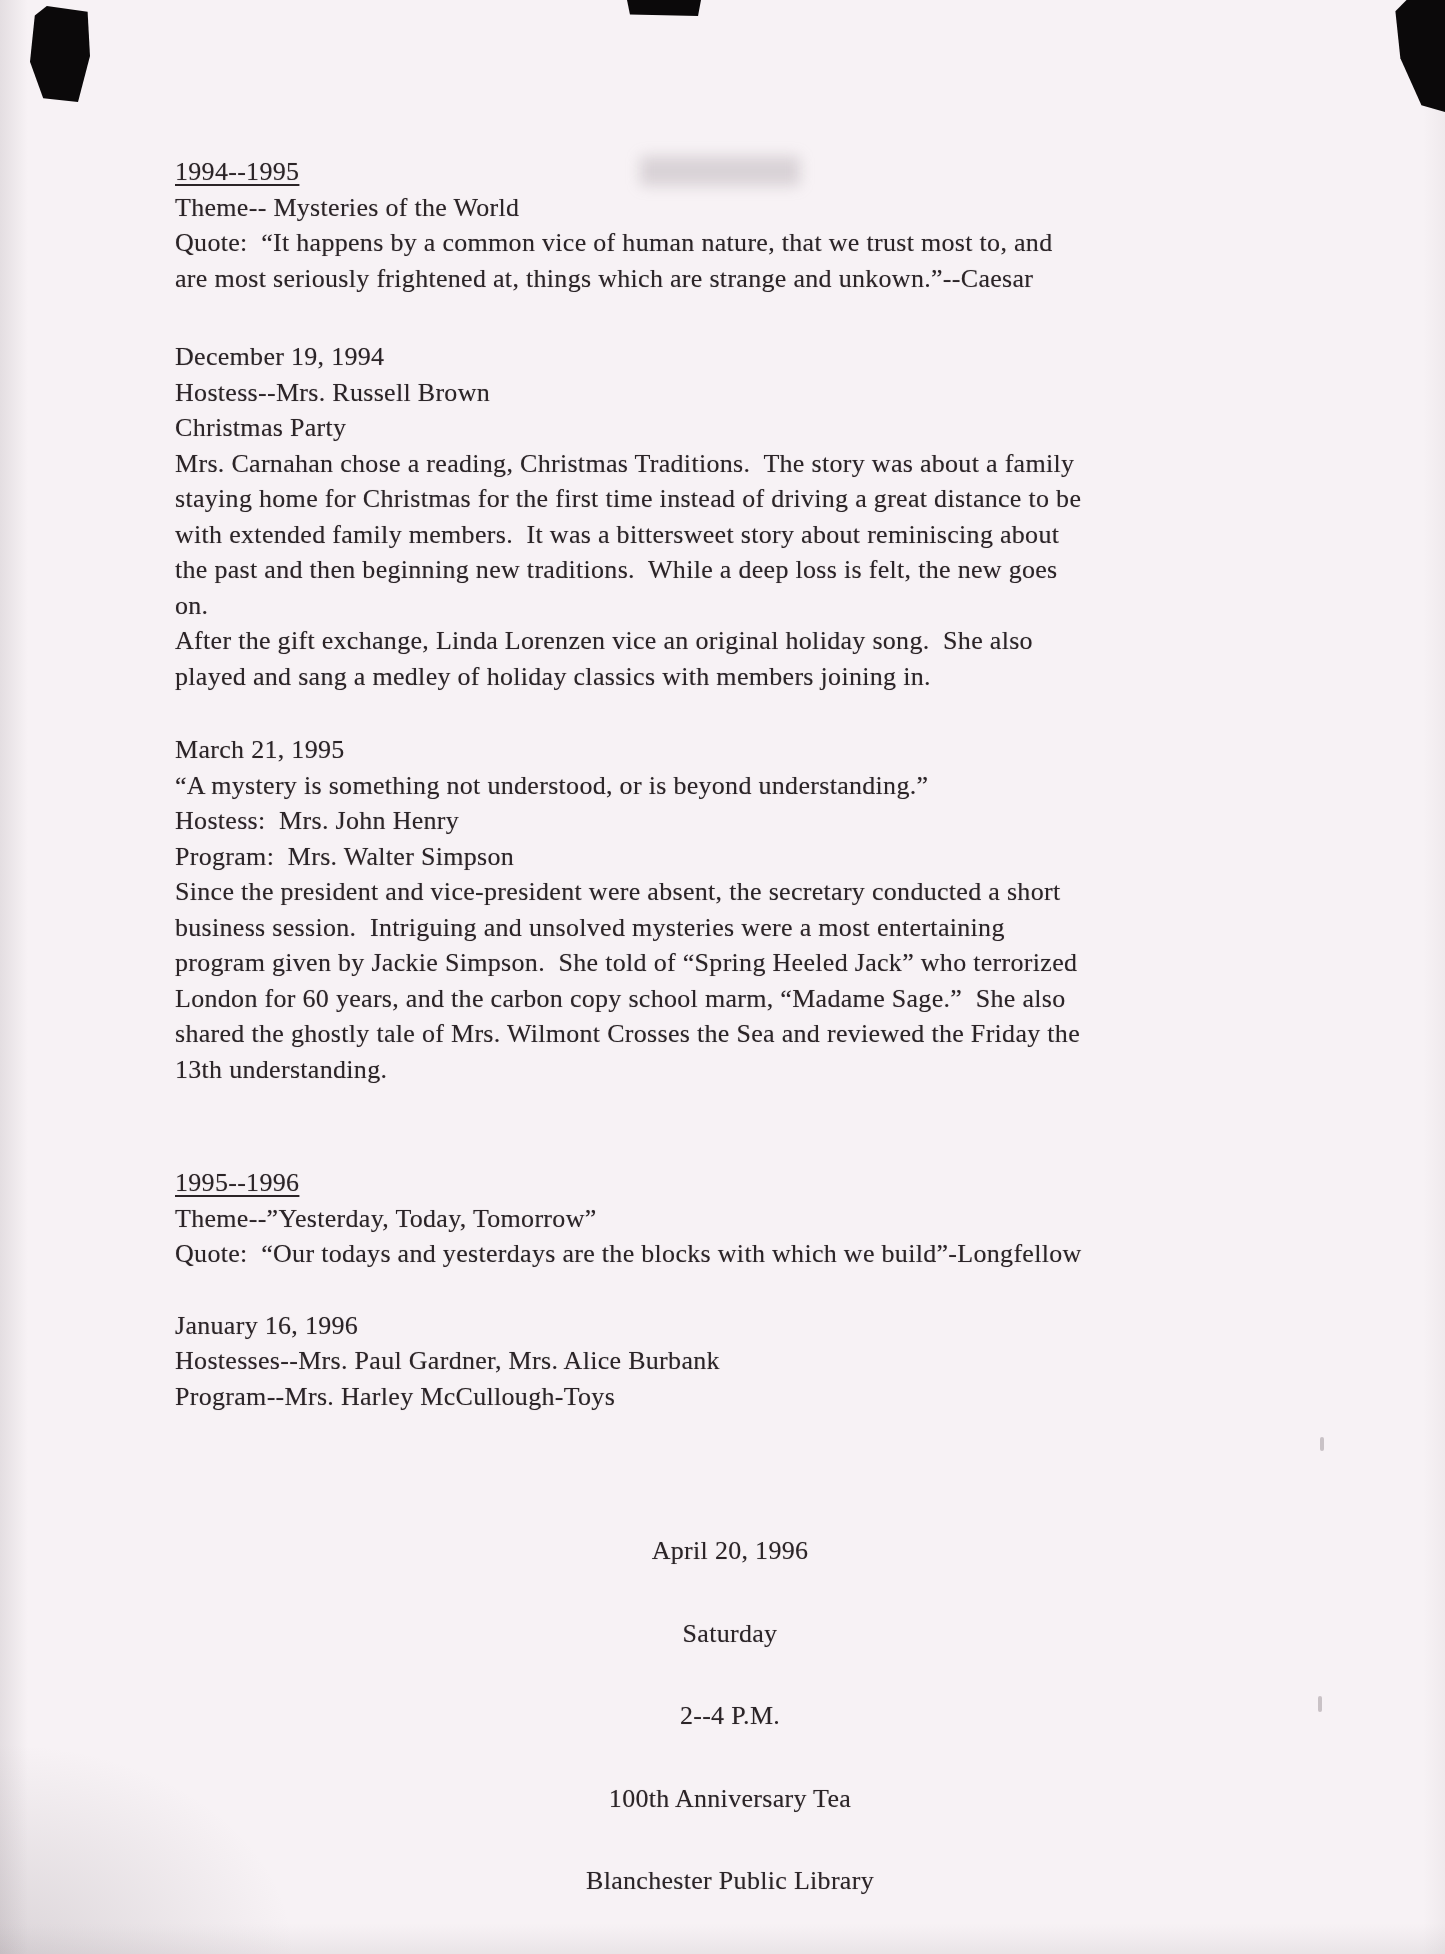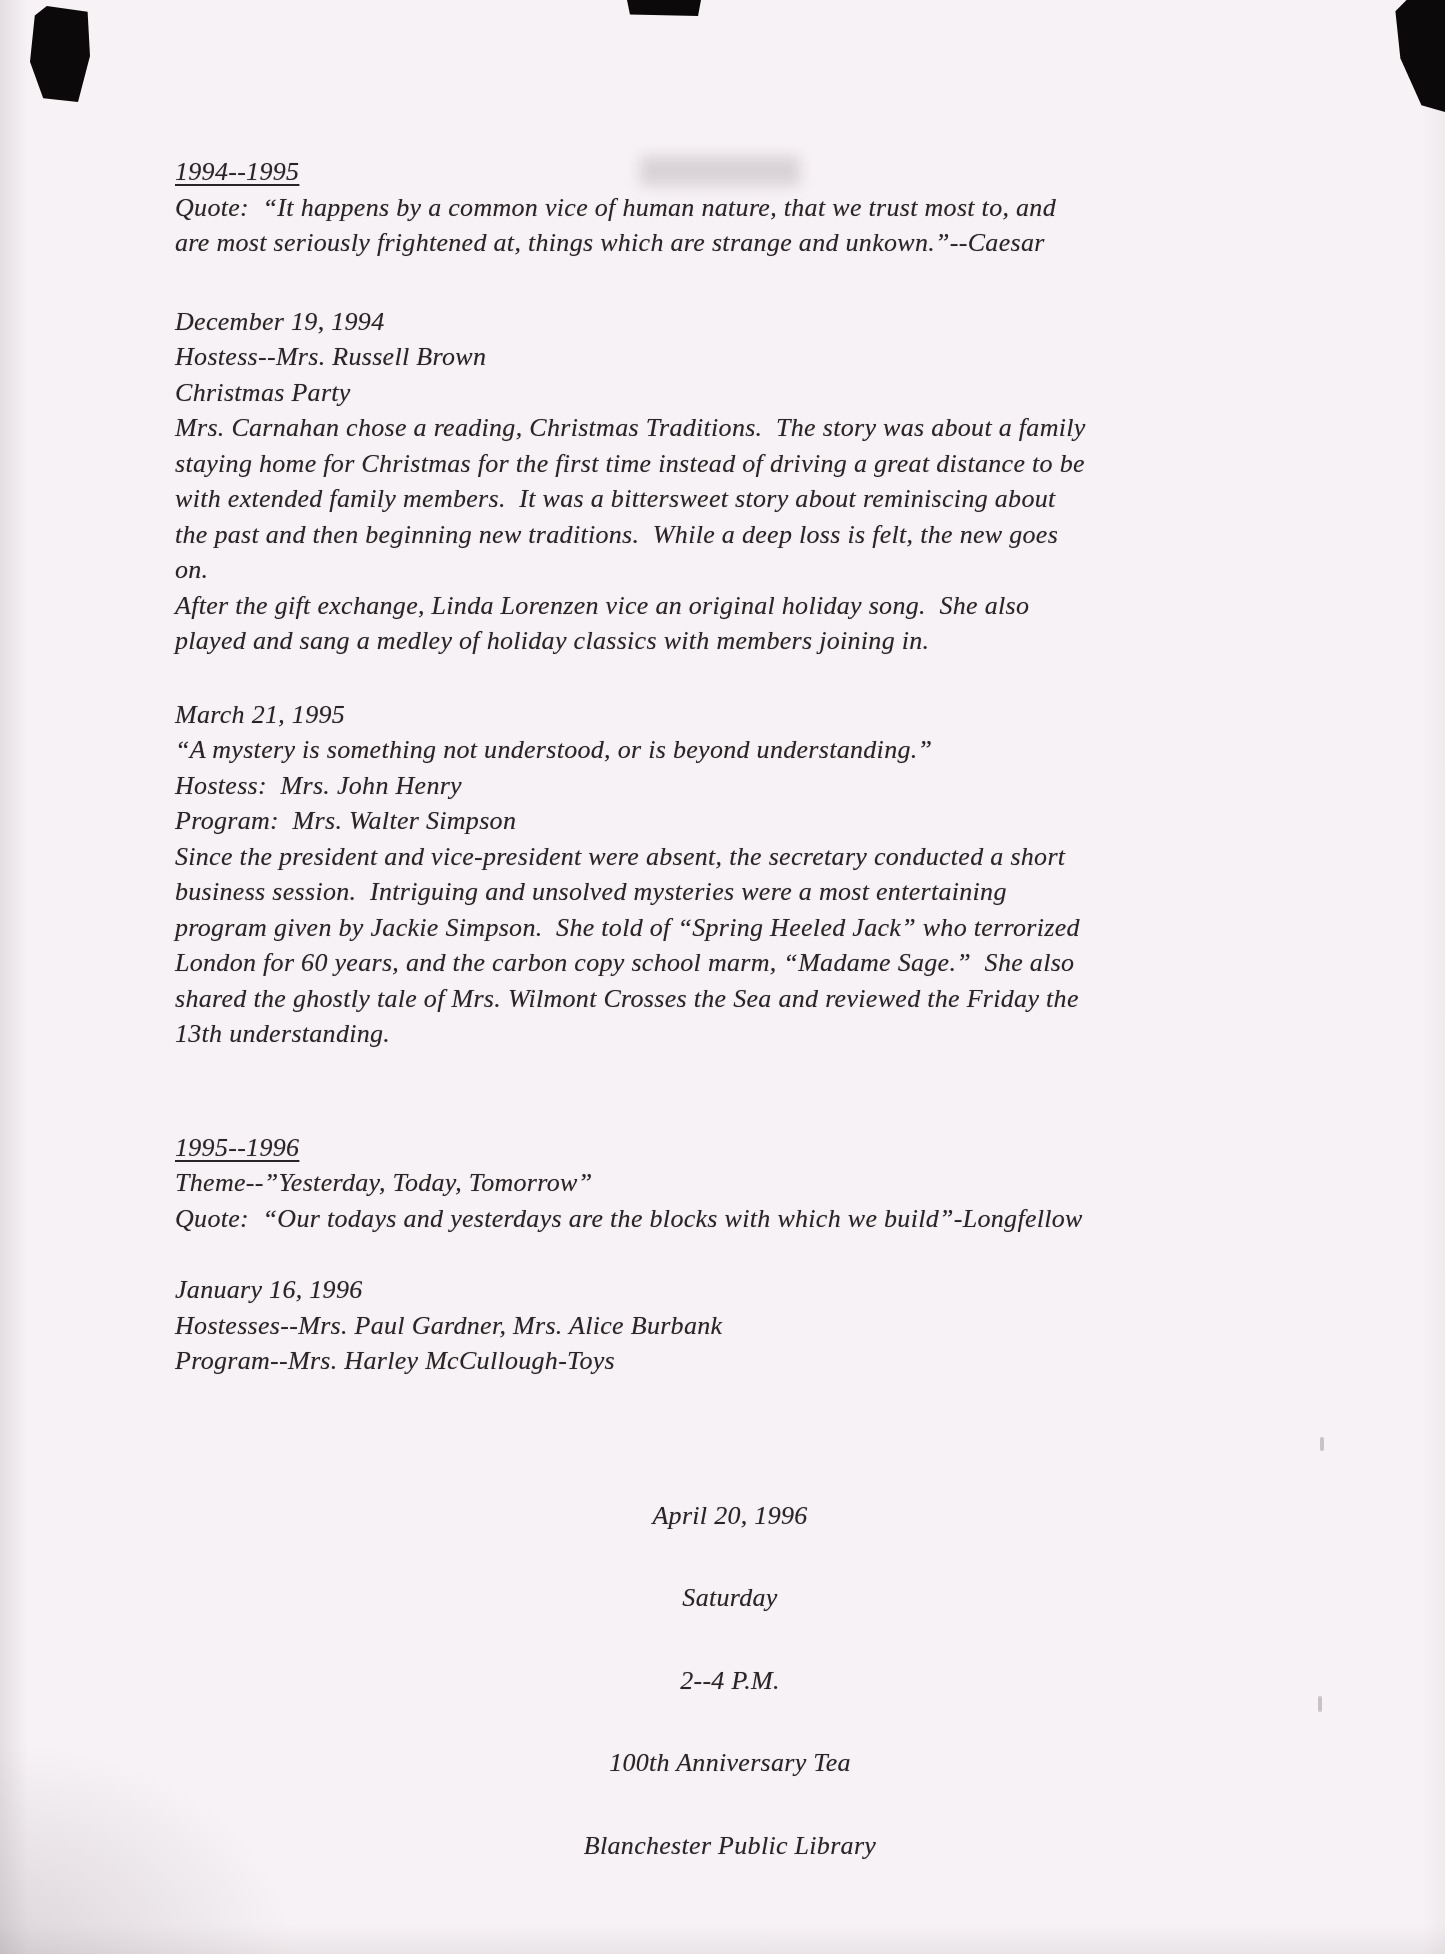--- a/index.html
+++ b/index.html
@@ -21,21 +21,21 @@
   }
   .doc{
     position:absolute;
     left:175px;top:0;
     padding-top:154px;
     color:#2b2427;
     font-size:26px;
     line-height:35.5px;
     letter-spacing:0.3px;
   }
-  .line{white-space:pre;text-shadow:0 0 1px rgba(43,36,39,0.35);font-style:italic;}
+  .line{white-space:pre;text-shadow:0 0 1px rgba(43,36,39,0.35);}
   .u{text-decoration:underline;text-decoration-thickness:2px;text-underline-offset:4px;}
   .centered{width:1110px;text-align:center;margin-top:47px;}
   .gap-sm{height:38px;}
   .gap-md{height:43px;}
   .gap-md2{height:36px;}
   .gap-lg{height:78px;}
   .gap-xl{height:72px;}
   .mark{position:absolute;background:#0b090a;filter:blur(0.6px);}
   .mark-tl{left:30px;top:6px;width:60px;height:96px;
     clip-path:polygon(28% 0%,96% 6%,100% 52%,80% 100%,22% 96%,0% 58%,8% 10%);}
@@ -57,20 +57,21 @@
 
 <div class="page">
   <div class="mark mark-tl"></div>
   <div class="mark mark-top"></div>
   <div class="mark mark-tr"></div>
   <div class="smudge"></div>
   <div class="edge-tick tick-1"></div>
   <div class="edge-tick tick-2"></div>
   <main class="doc" id="doc">
       <div class="line"><span class="u">1994--1995</span></div>
+      <div class="line">Theme-- Mysteries of the World</div>
       <div class="line">Quote:  “It happens by a common vice of human nature, that we trust most to, and</div>
       <div class="line">are most seriously frightened at, things which are strange and unkown.”--Caesar</div>
       <div class="gap-md"></div>
       <div class="line">December 19, 1994</div>
       <div class="line">Hostess--Mrs. Russell Brown</div>
       <div class="line">Christmas Party</div>
       <div class="line">Mrs. Carnahan chose a reading, Christmas Traditions.  The story was about a family</div>
       <div class="line">staying home for Christmas for the first time instead of driving a great distance to be</div>
       <div class="line">with extended family members.  It was a bittersweet story about reminiscing about</div>
       <div class="line">the past and then beginning new traditions.  While a deep loss is felt, the new goes</div>

